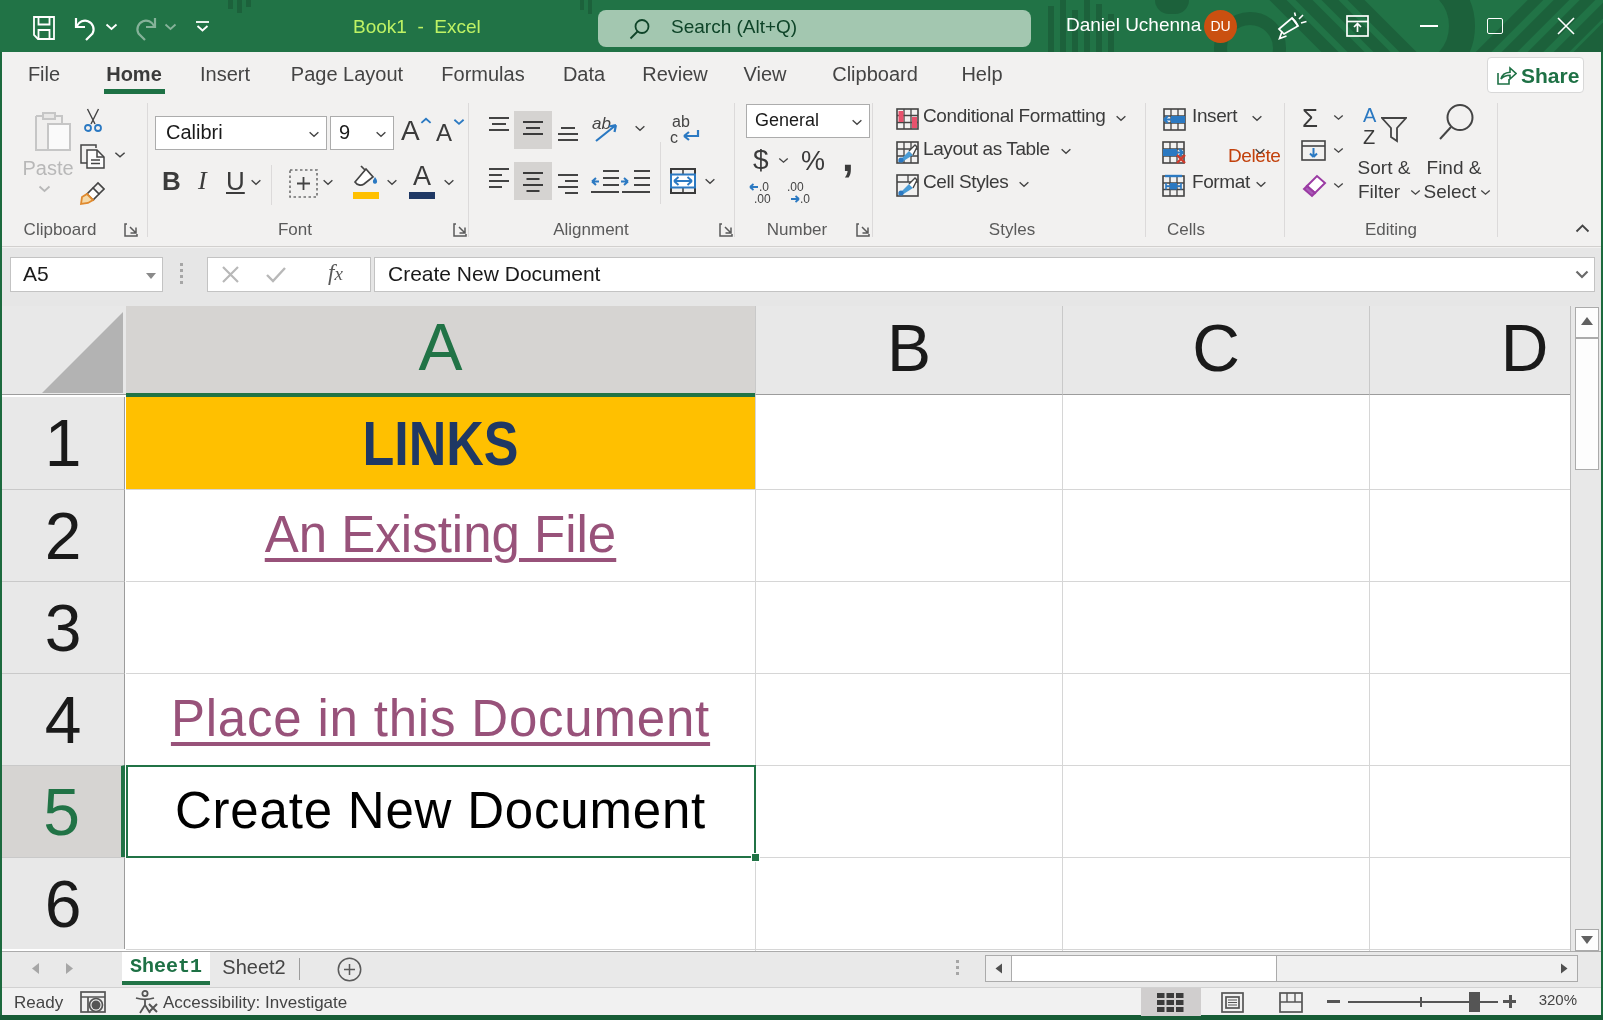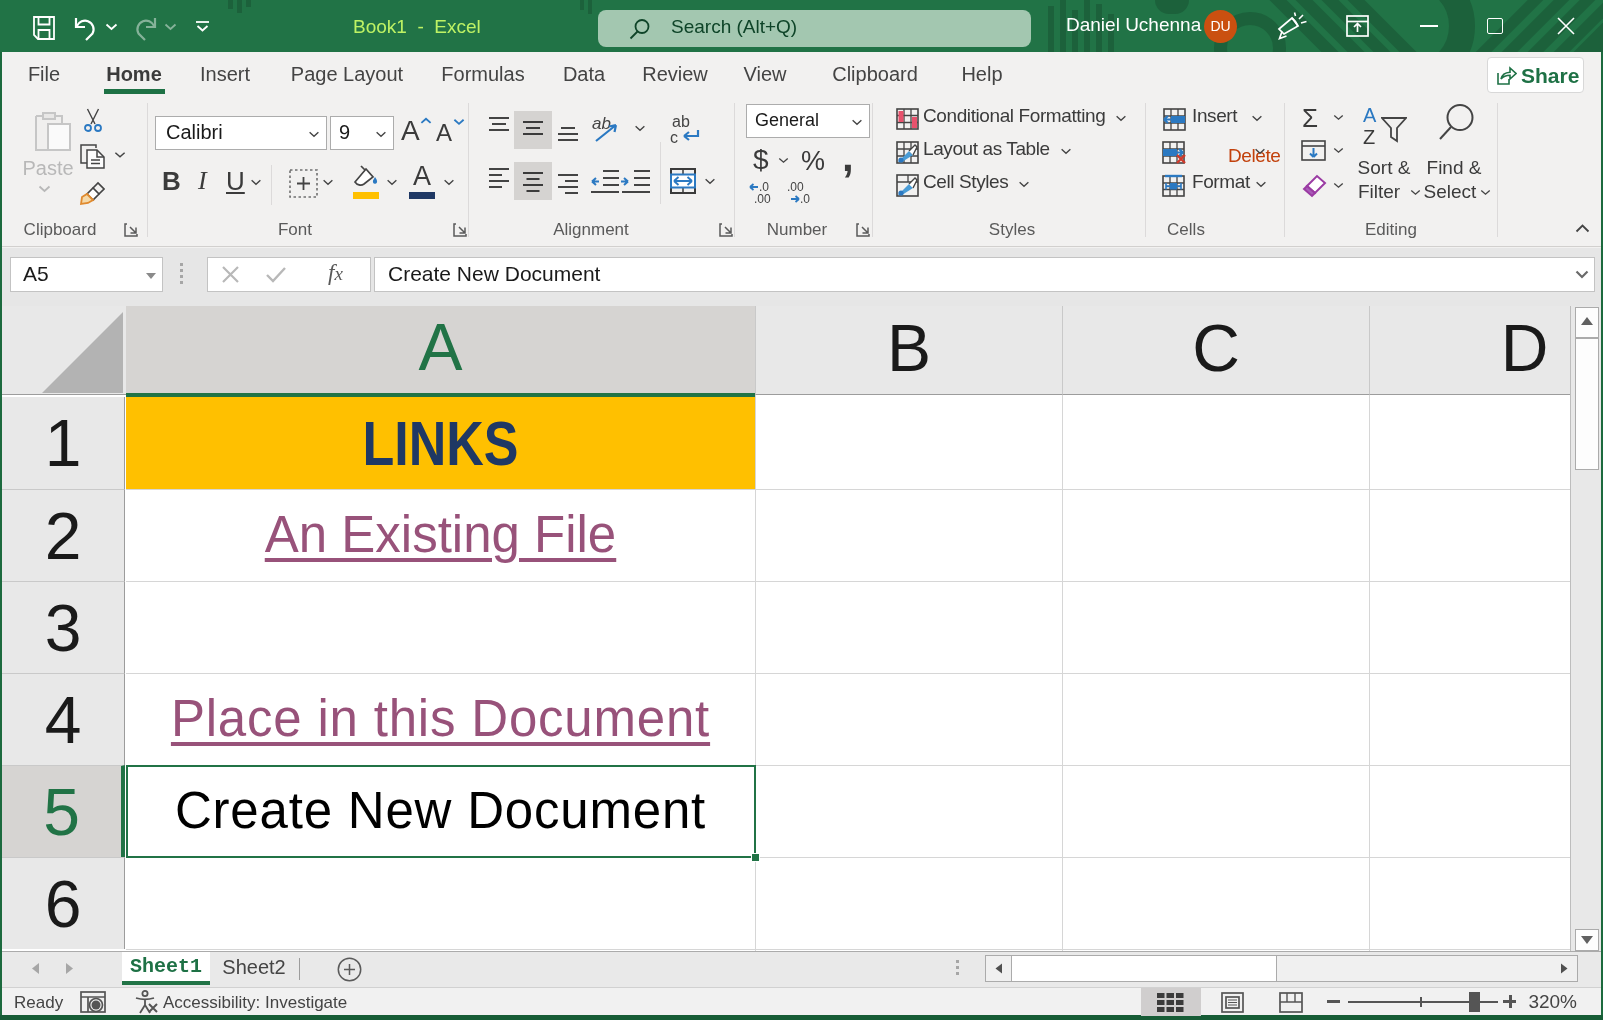--- a/index.html
+++ b/index.html
@@ -567,14 +567,14 @@
   <svg class="abs" style="left:1277px;top:4px" width="24" height="21" viewBox="0 0 24 21" fill="none" stroke="#555" stroke-width="1.7">
     <rect x="1" y="1" width="22" height="19"></rect>
       <path d="M8 1 V10 M16 1 V10 M1 10 H23" stroke-width="1.4"></path>
   </svg>
   <div class="abs" style="left:1325px;top:12px;width:13px;height:3px;background:#555;"></div>
   <div class="abs" style="left:1346px;top:13px;width:150px;height:2px;background:#555;"></div>
   <div class="abs" style="left:1418px;top:9px;width:2px;height:10px;background:#555;"></div>
   <div class="abs" style="left:1467px;top:4px;width:11px;height:20px;background:#555;"></div>
   <div class="abs" style="left:1501px;top:12px;width:13px;height:3px;background:#555;"></div>
   <div class="abs" style="left:1507px;top:7px;width:3px;height:13px;background:#555;"></div>
-  <div class="abs" style="left:1519px;top:3px;width:56px;text-align:right;font-size:19px;color:#444;">320%</div>
+  <div class="abs" style="left:1519px;top:3px;width:56px;text-align:right;font-size:15px;color:#444;">320%</div>
 </div>
 
 </body></html>

